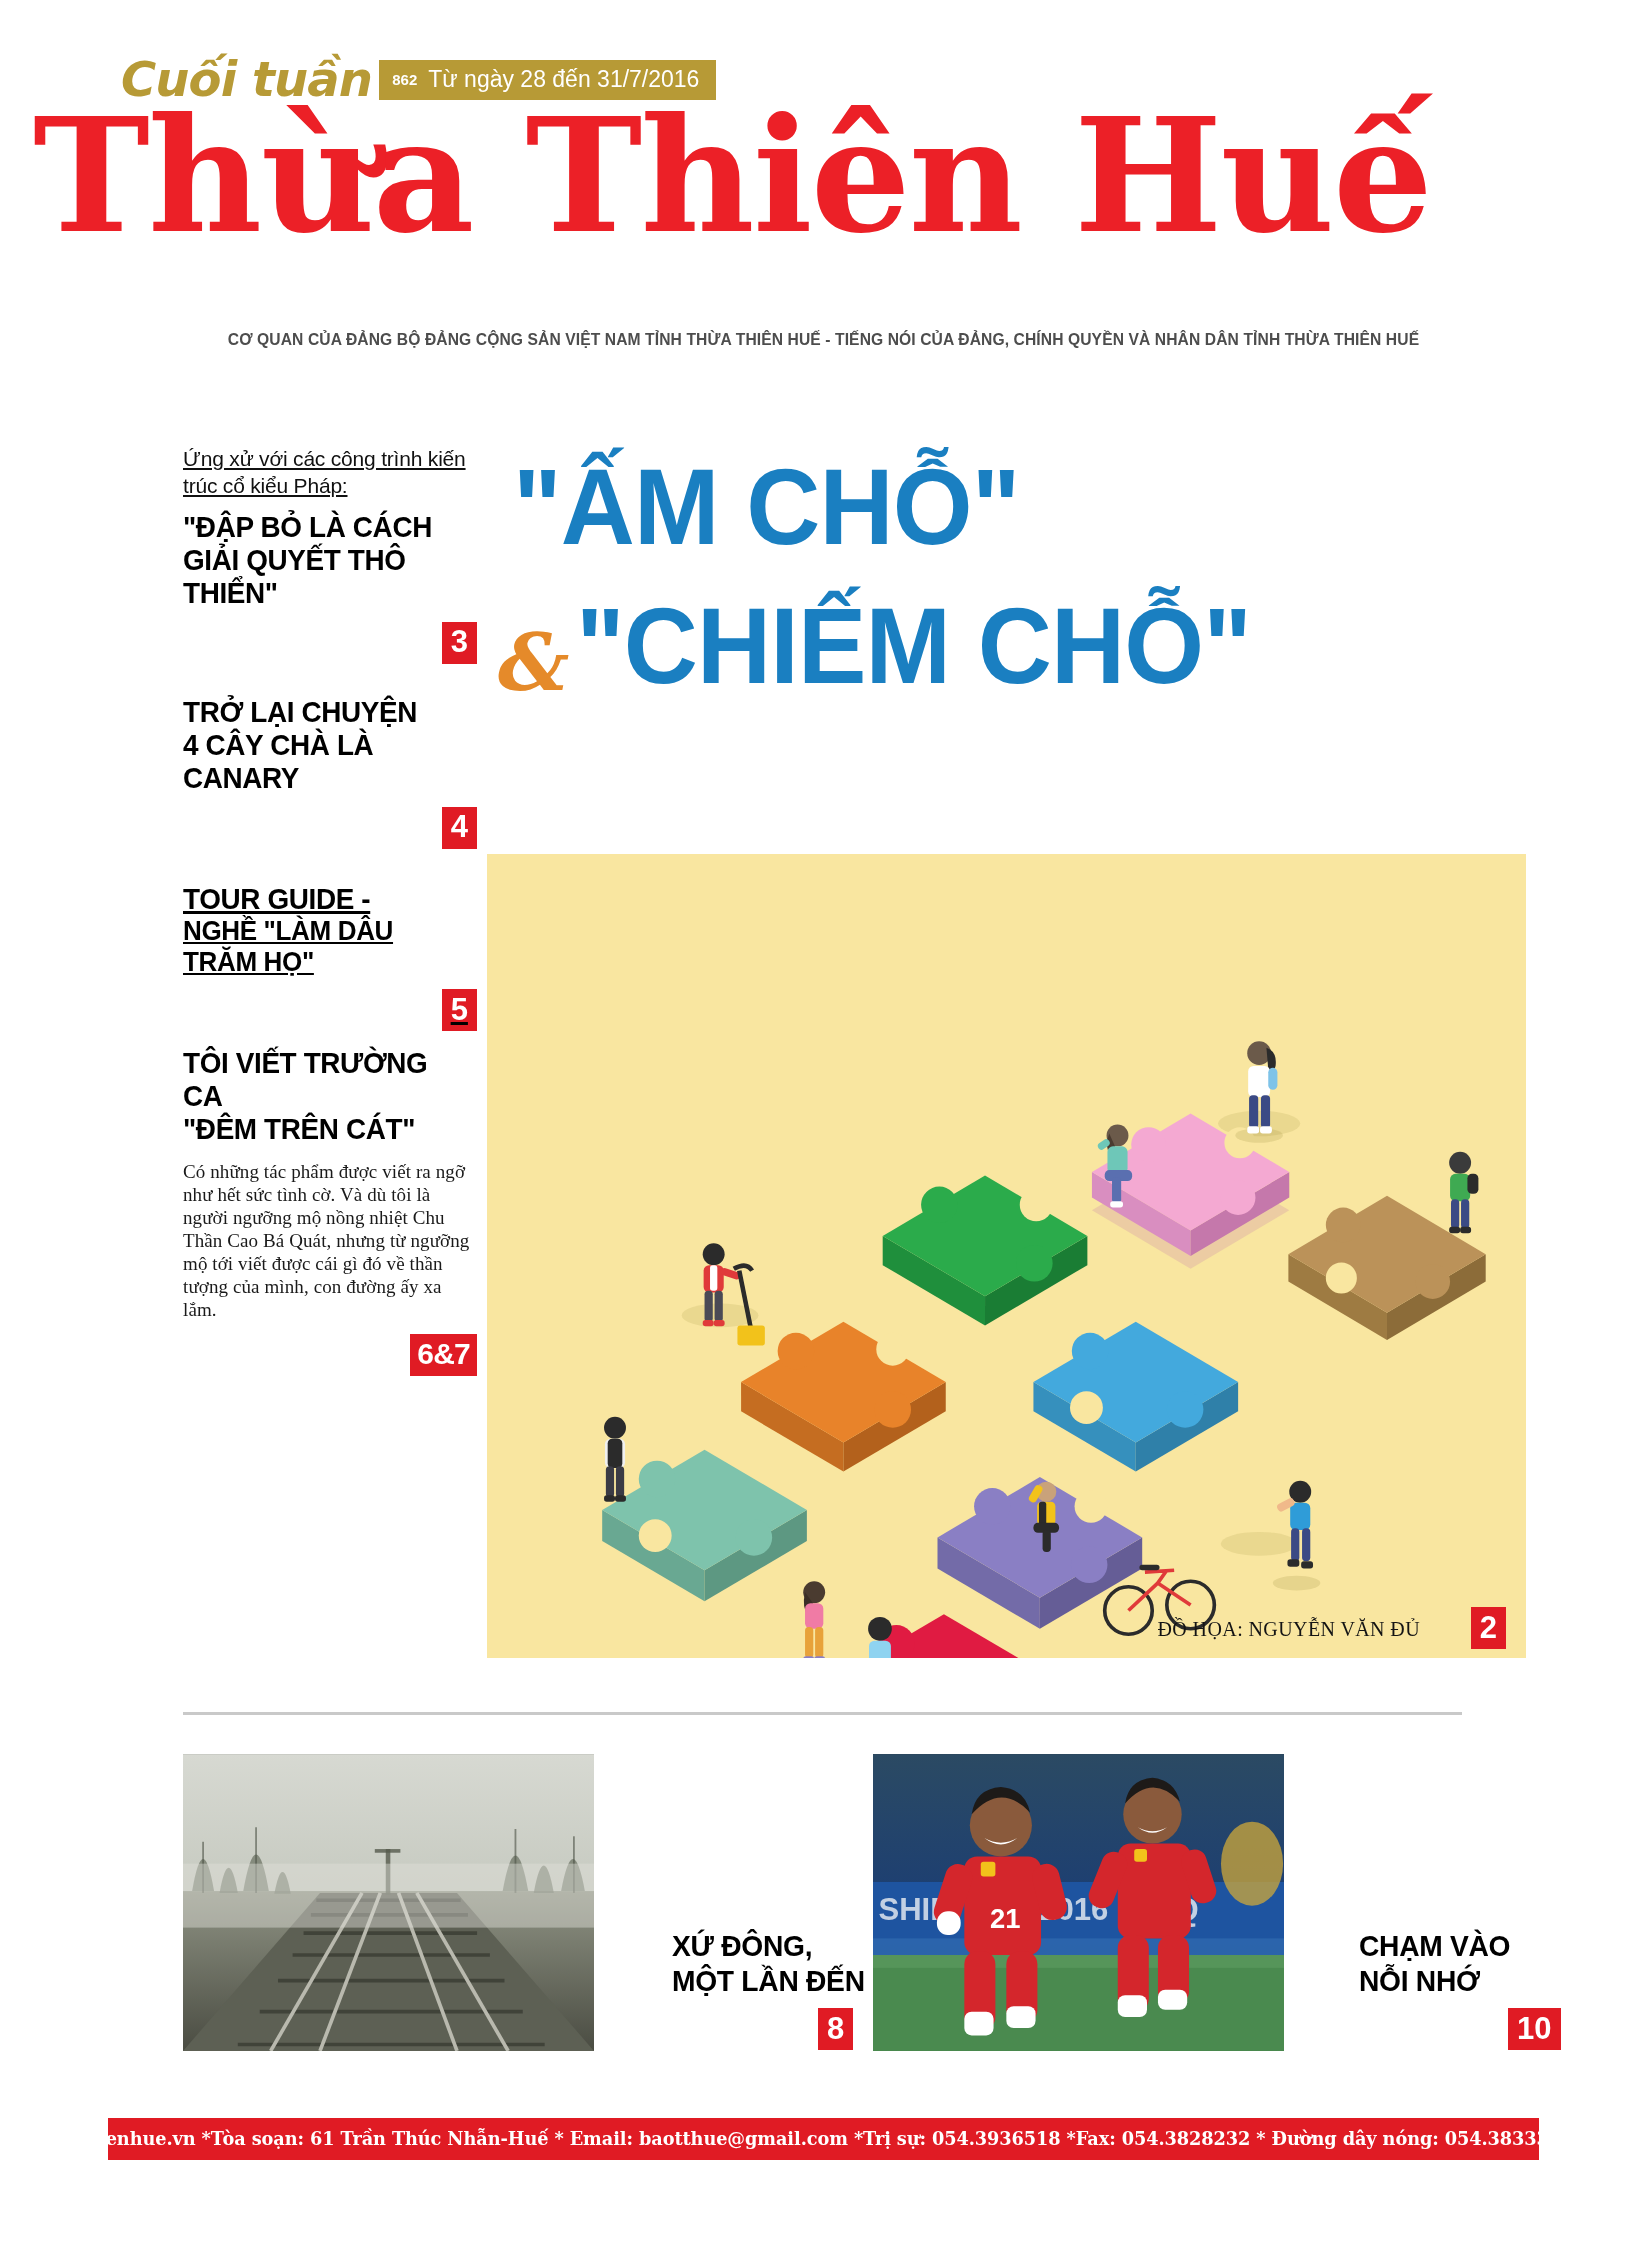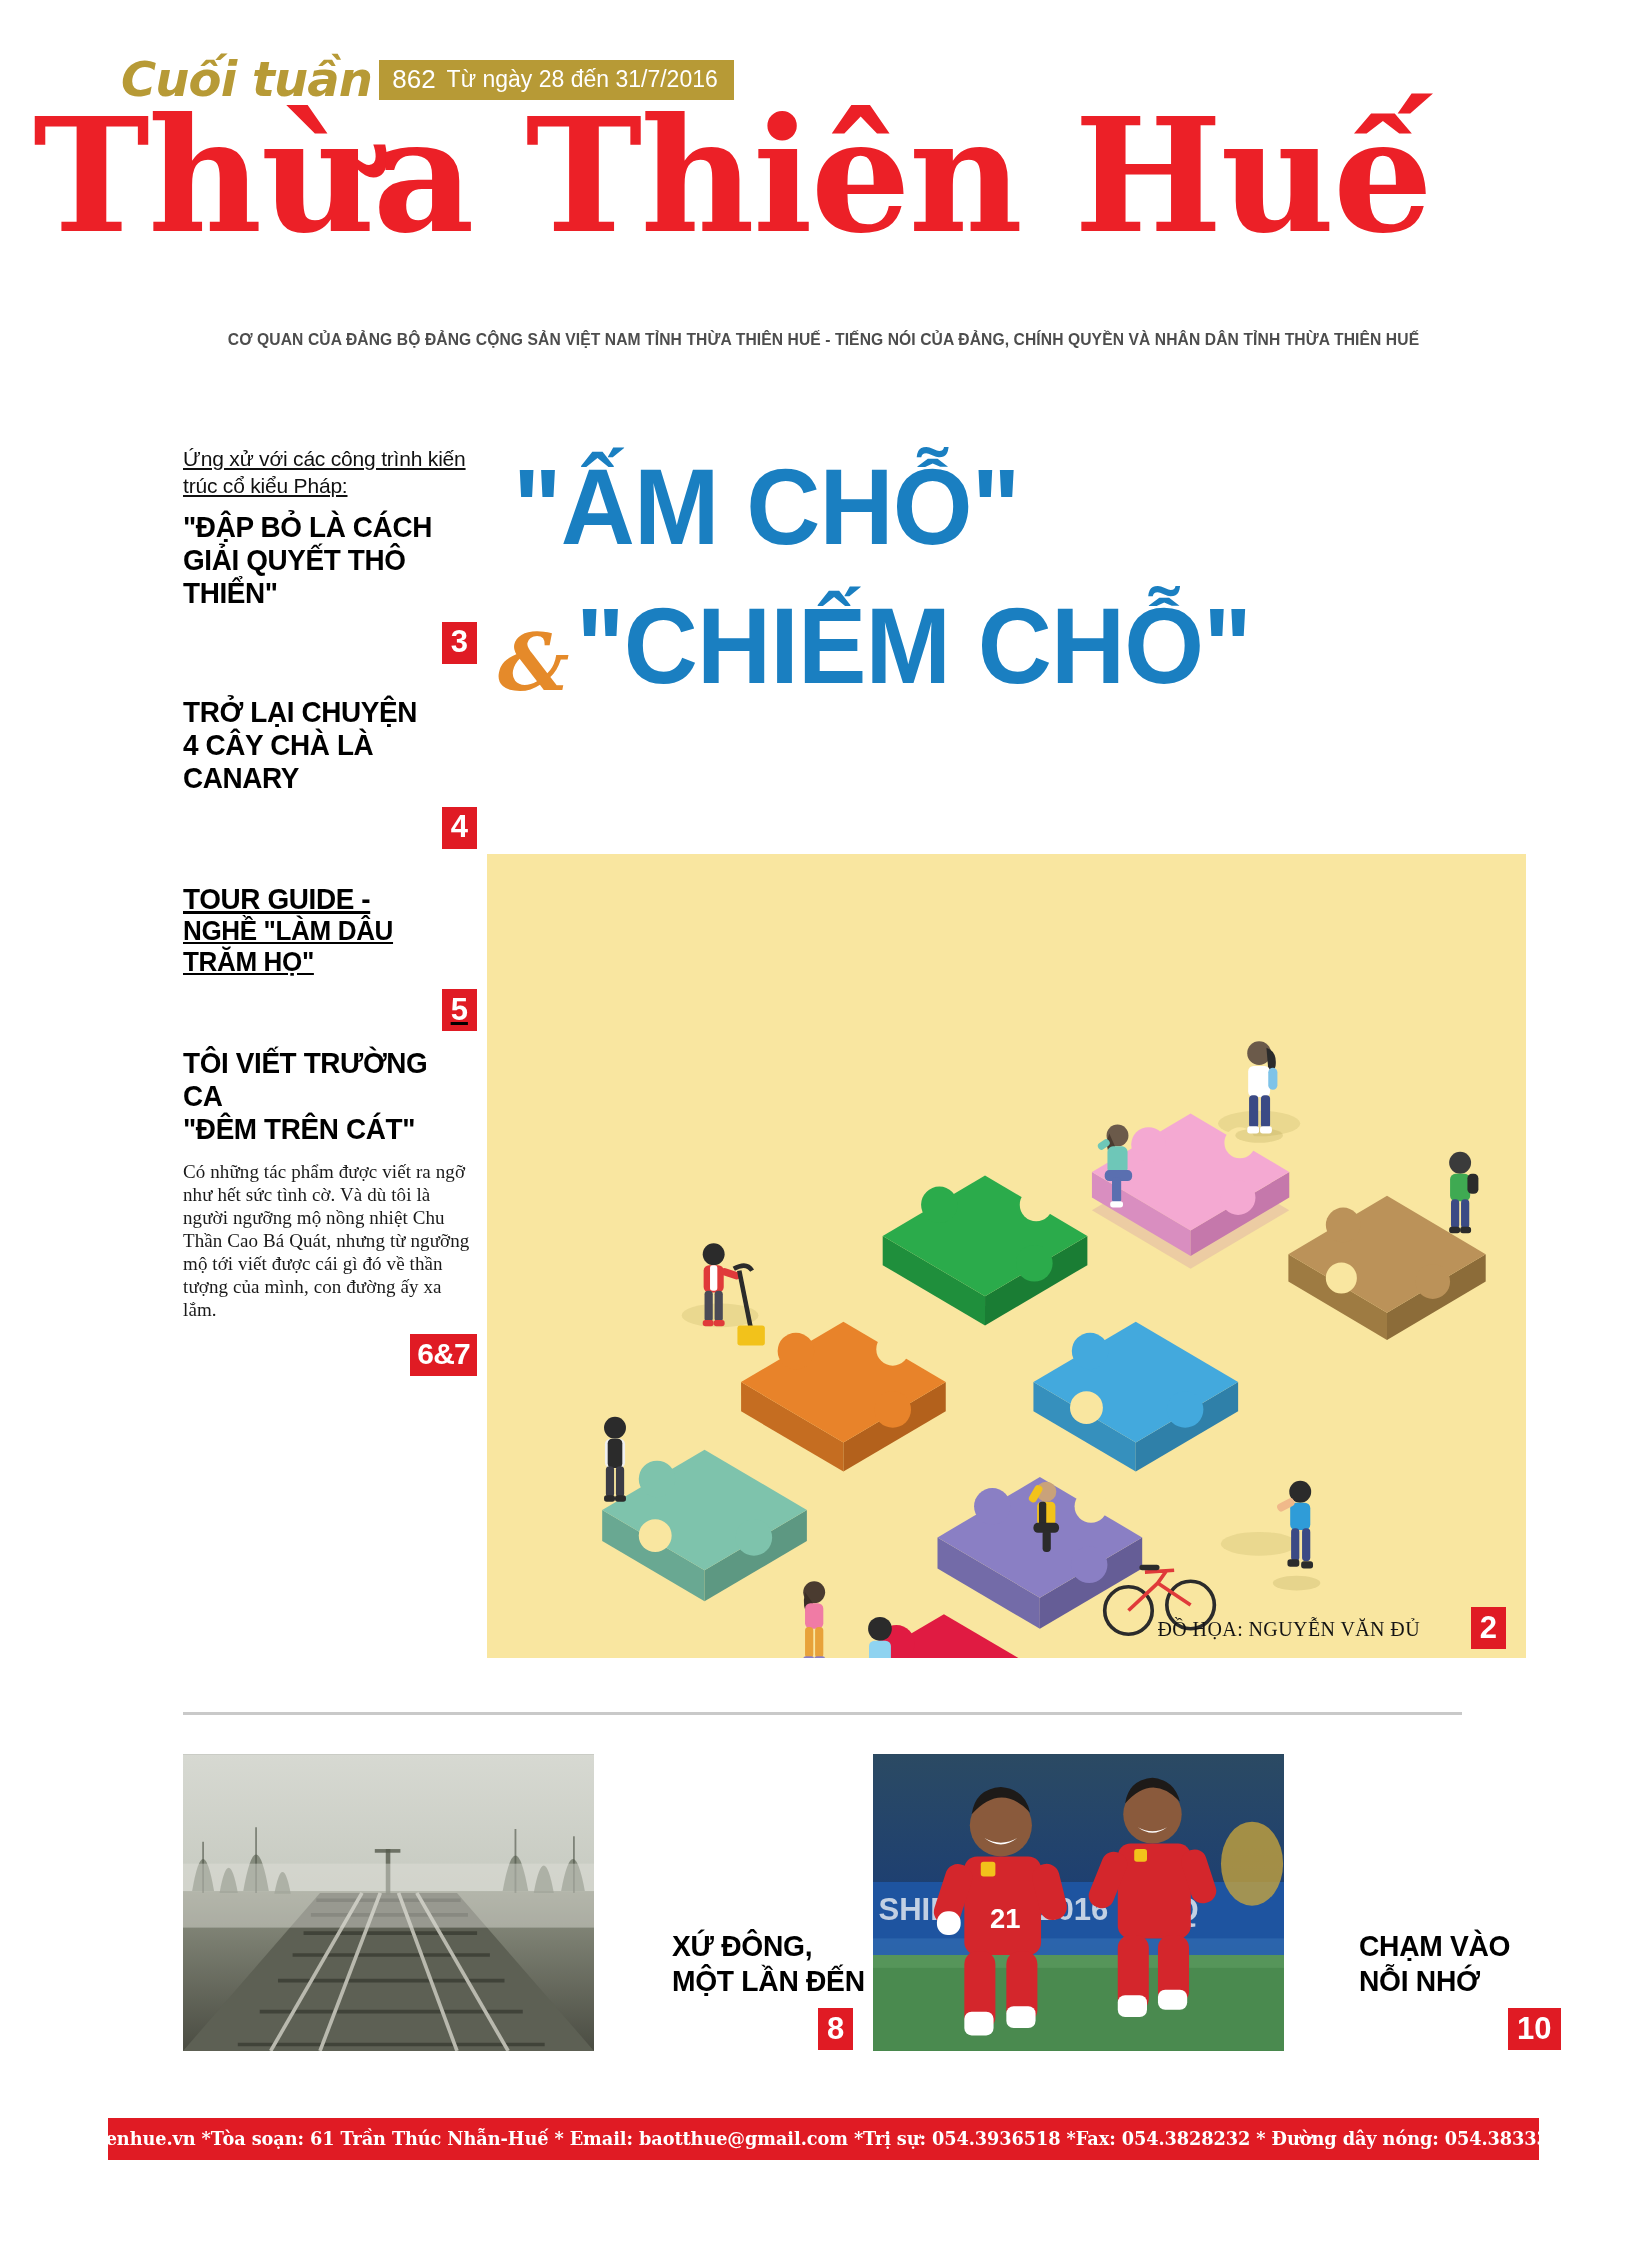--- a/index.html
+++ b/index.html
@@ -20,21 +20,21 @@
     font-size:48px;line-height:51px;color:#b79a36;
     letter-spacing:-0.9px;white-space:nowrap;
     display:flex;align-items:center;
   }
   .issue-bar{
     background:#b79a36;color:#ffffff;
     display:flex;align-items:center;gap:11px;
     padding:0 16.4px 0 12.8px;margin-left:7.3px;height:40px;align-self:center;
     font-family:"Liberation Sans", sans-serif;
   }
-  .issue-no{font-size:26px;font-weight:normal;letter-spacing:0px;}
+  .issue-no{font-size:15px;font-weight:bold;letter-spacing:0px;}
   .issue-date{font-size:23px;font-weight:normal;letter-spacing:0px;white-space:nowrap;}
 
   .paper-title{
     position:absolute;left:0;top:95px;width:1391px;text-align:center;
     font-family:"DejaVu Serif","Liberation Serif",serif;
     font-weight:bold;font-size:157px;line-height:163px;
     color:#ec2027;letter-spacing:-1.8px;white-space:nowrap;padding-left:33px;
   }
   .tagline{
     position:absolute;left:0;top:329px;width:1647px;text-align:center;

